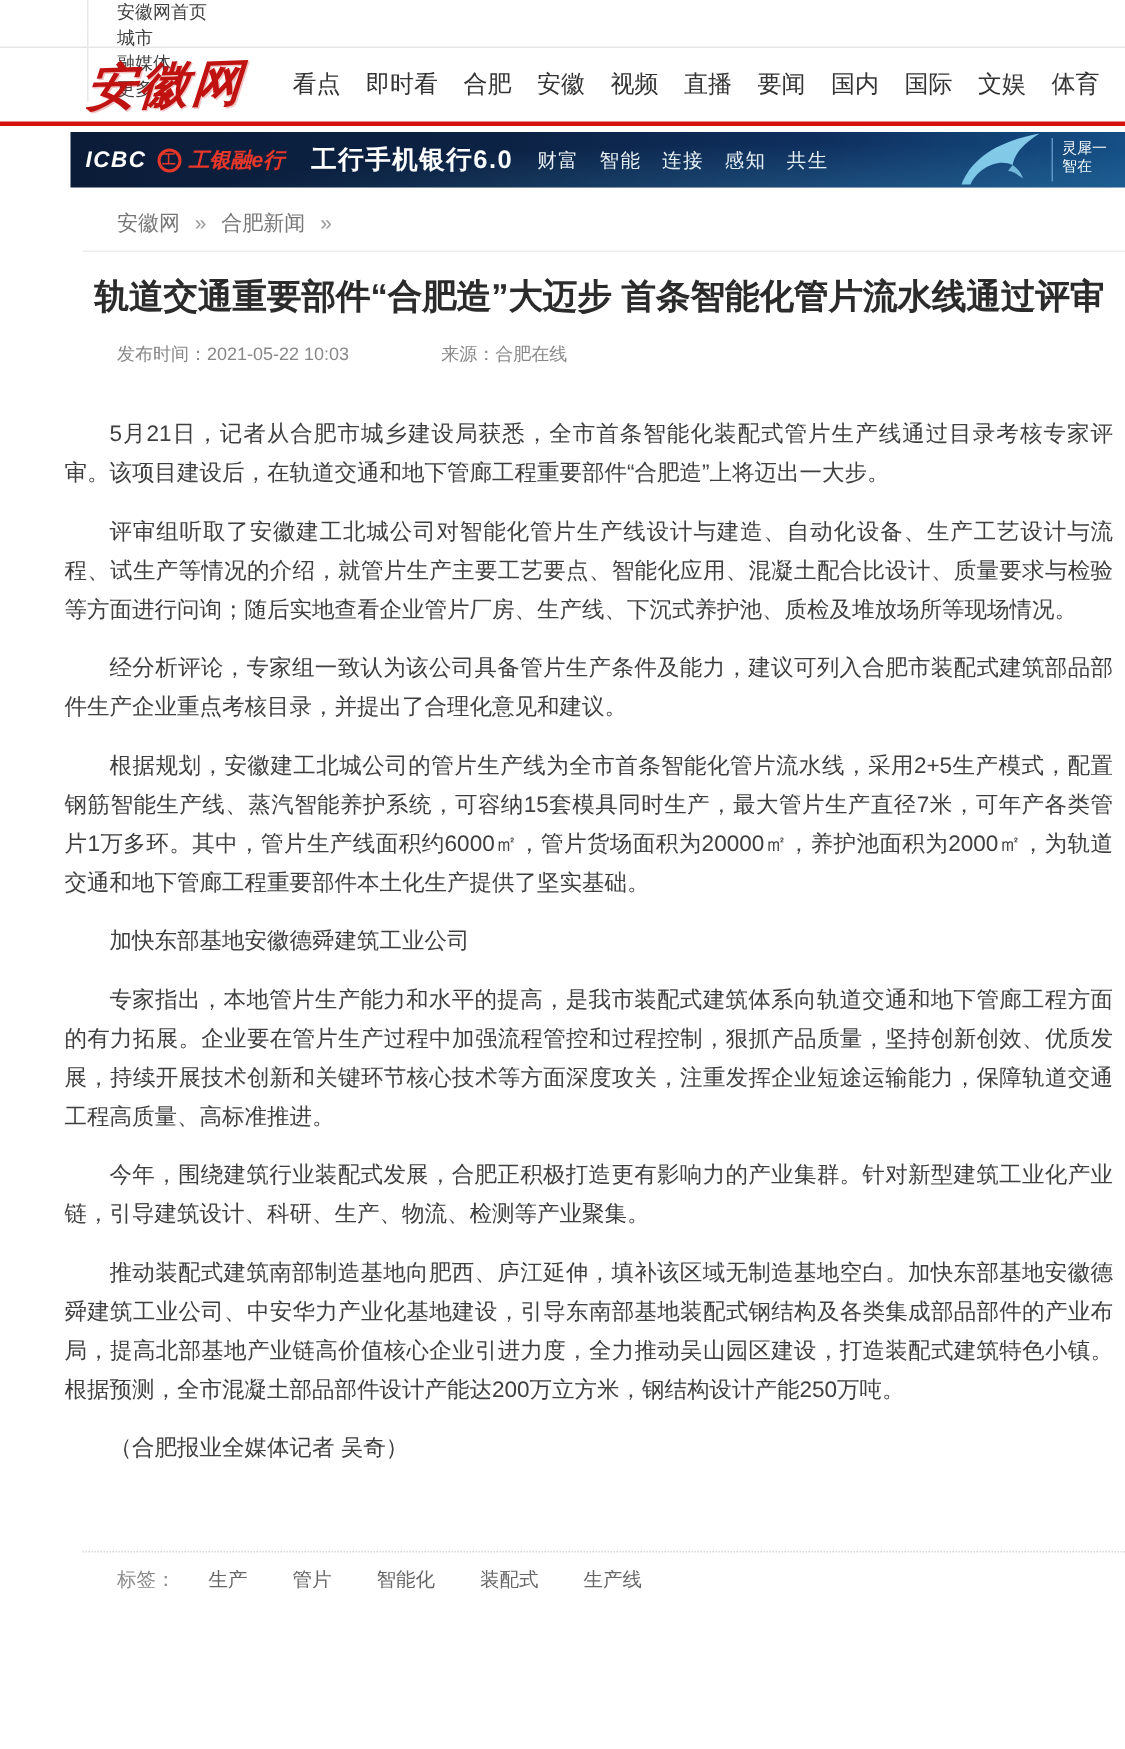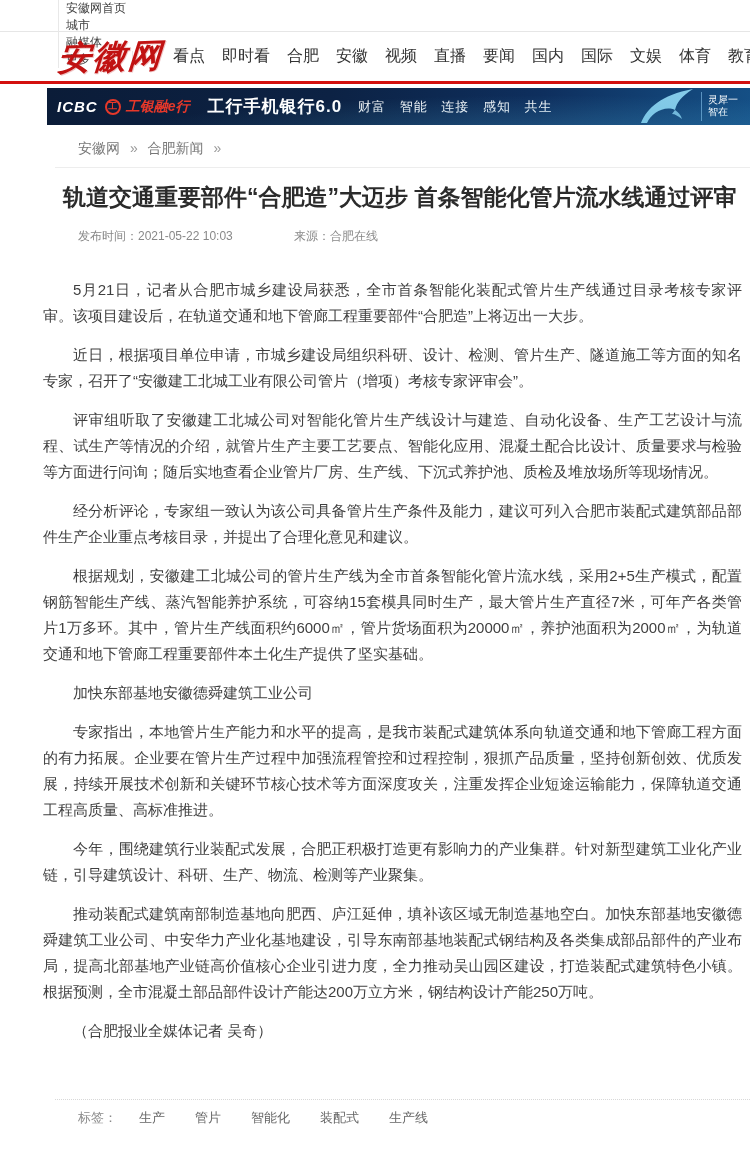--- a/index.html
+++ b/index.html
@@ -5,32 +5,32 @@
   * { margin:0; padding:0; box-sizing:border-box; }
   html,body { width:750px; }
   body {
     height:1166px; overflow:hidden; background:#fff;
     font-family:"Liberation Sans","DejaVu Sans",sans-serif;
     position:relative;
   }
   
   .topbar { height:32px; display:flex; align-items:stretch; border-bottom:1px solid #e6e6e6; padding-left:58px; }
   .topbar-item {
-    display:flex; align-items:center; padding:0 7px; font-size:12px; color:#404040;
+    display:flex; align-items:center; padding:0 19px; font-size:12px; color:#404040;
     border-left:1px solid #e8e8e8; cursor:pointer; white-space:nowrap;
   }
   .topbar-item:last-child { border-right:1px solid #e8e8e8; }
   
   .masthead { height:52px; display:flex; align-items:center; padding-left:58px; border-bottom:3px solid #d3100e; }
   .logo {
     color:#c11212; font-weight:bold; font-style:italic; font-size:33px; letter-spacing:2px;
     transform:skewX(-6deg) rotate(-2deg); line-height:1; cursor:pointer; flex:0 0 auto;
     text-shadow:1px 1px 0 rgba(193,18,18,.25);
   }
-  .main-nav { display:flex; margin-left:10px; white-space:nowrap; overflow:hidden; }
+  .main-nav { display:flex; margin-left:32px; white-space:nowrap; overflow:hidden; }
   .nav-item { font-size:16px; color:#333; margin-right:17px; cursor:pointer; flex:0 0 auto; }
   
   .banner {
     position:relative; margin:4px 0 0 47px; height:37px; width:703px; overflow:hidden;
     background:linear-gradient(100deg,#0b1c38 0%,#0c2244 40%,#0e2f5e 70%,#155086 100%);
     display:flex; align-items:center; padding-left:10px; cursor:pointer;
   }
   .banner::after {
     content:""; position:absolute; inset:0;
     background:radial-gradient(ellipse at 72% 130%, rgba(80,180,220,.28), transparent 60%);
@@ -132,21 +132,20 @@
 <h1 class="article-title">轨道交通重要部件“合肥造”大迈步 首条智能化管片流水线通过评审</h1>
 
 <div class="article-meta">
   <span>发布时间：</span><span>2021-05-22 10:03</span>
   <span class="src">来源：</span><span>合肥在线</span>
 </div>
 
 <div class="article-body">
   <div>
       <p style="" class="p">5月21日，记者从合肥市城乡建设局获悉，全市首条智能化装配式管片生产线通过目录考核专家评审。该项目建设后，在轨道交通和地下管廊工程重要部件“合肥造”上将迈出一大步。</p>
-      <p style="" class="p">近日，根据项目单位申请，市城乡建设局组织科研、设计、检测、管片生产、隧道施工等方面的知名专家，召开了“安徽建工北城工业有限公司管片（增项）考核专家评审会”。</p>
       <p style="" class="p">评审组听取了安徽建工北城公司对智能化管片生产线设计与建造、自动化设备、生产工艺设计与流程、试生产等情况的介绍，就管片生产主要工艺要点、智能化应用、混凝土配合比设计、质量要求与检验等方面进行问询；随后实地查看企业管片厂房、生产线、下沉式养护池、质检及堆放场所等现场情况。</p>
       <p style="" class="p">经分析评论，专家组一致认为该公司具备管片生产条件及能力，建议可列入合肥市装配式建筑部品部件生产企业重点考核目录，并提出了合理化意见和建议。</p>
       <p style="" class="p">根据规划，安徽建工北城公司的管片生产线为全市首条智能化管片流水线，采用2+5生产模式，配置钢筋智能生产线、蒸汽智能养护系统，可容纳15套模具同时生产，最大管片生产直径7米，可年产各类管片1万多环。其中，管片生产线面积约6000㎡，管片货场面积为20000㎡，养护池面积为2000㎡，为轨道交通和地下管廊工程重要部件本土化生产提供了坚实基础。</p>
       <p style="" class="subhead">加快东部基地安徽德舜建筑工业公司</p>
       <p style="" class="p">专家指出，本地管片生产能力和水平的提高，是我市装配式建筑体系向轨道交通和地下管廊工程方面的有力拓展。企业要在管片生产过程中加强流程管控和过程控制，狠抓产品质量，坚持创新创效、优质发展，持续开展技术创新和关键环节核心技术等方面深度攻关，注重发挥企业短途运输能力，保障轨道交通工程高质量、高标准推进。</p>
       <p style="" class="p">今年，围绕建筑行业装配式发展，合肥正积极打造更有影响力的产业集群。针对新型建筑工业化产业链，引导建筑设计、科研、生产、物流、检测等产业聚集。</p>
       <p style="" class="p">推动装配式建筑南部制造基地向肥西、庐江延伸，填补该区域无制造基地空白。加快东部基地安徽德舜建筑工业公司、中安华力产业化基地建设，引导东南部基地装配式钢结构及各类集成部品部件的产业布局，提高北部基地产业链高价值核心企业引进力度，全力推动吴山园区建设，打造装配式建筑特色小镇。根据预测，全市混凝土部品部件设计产能达200万立方米，钢结构设计产能250万吨。</p>
       <p style="" class="byline">（合肥报业全媒体记者 吴奇）</p>
     </div>
 </div>

